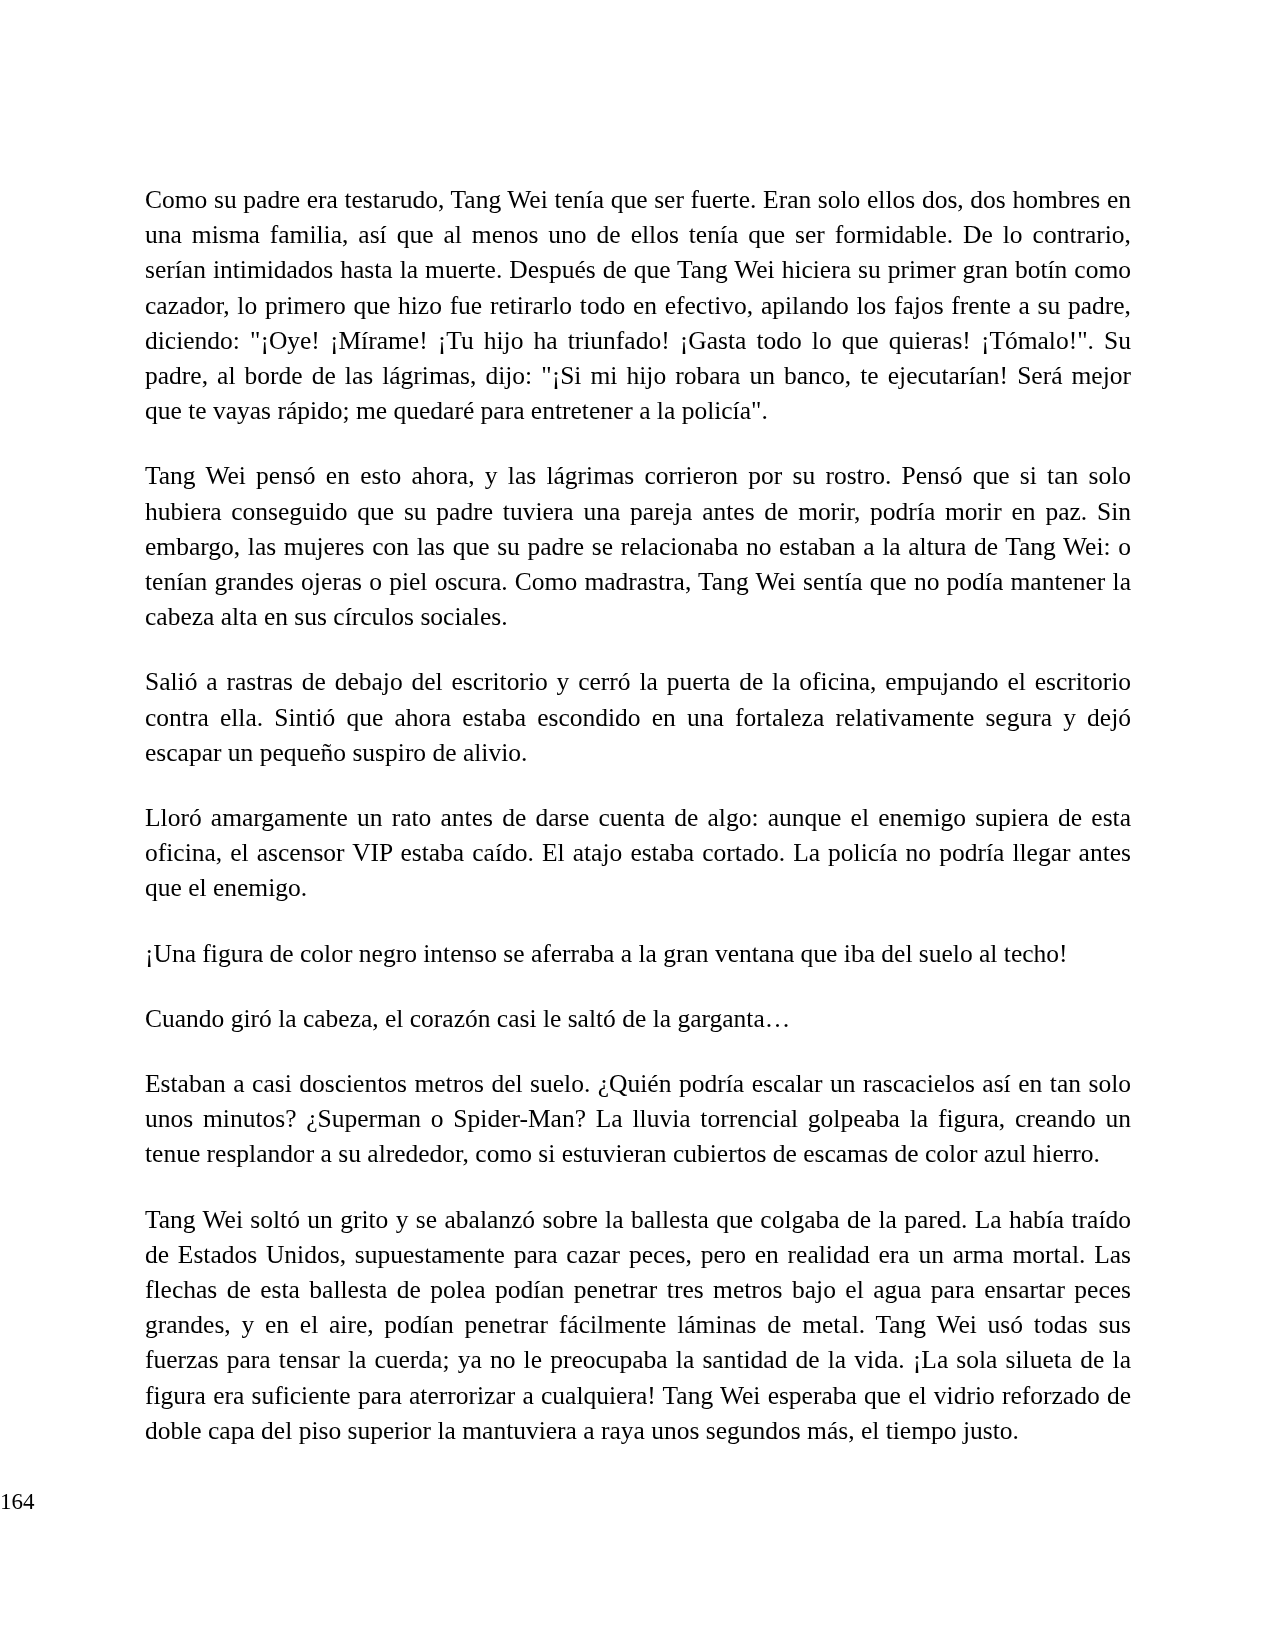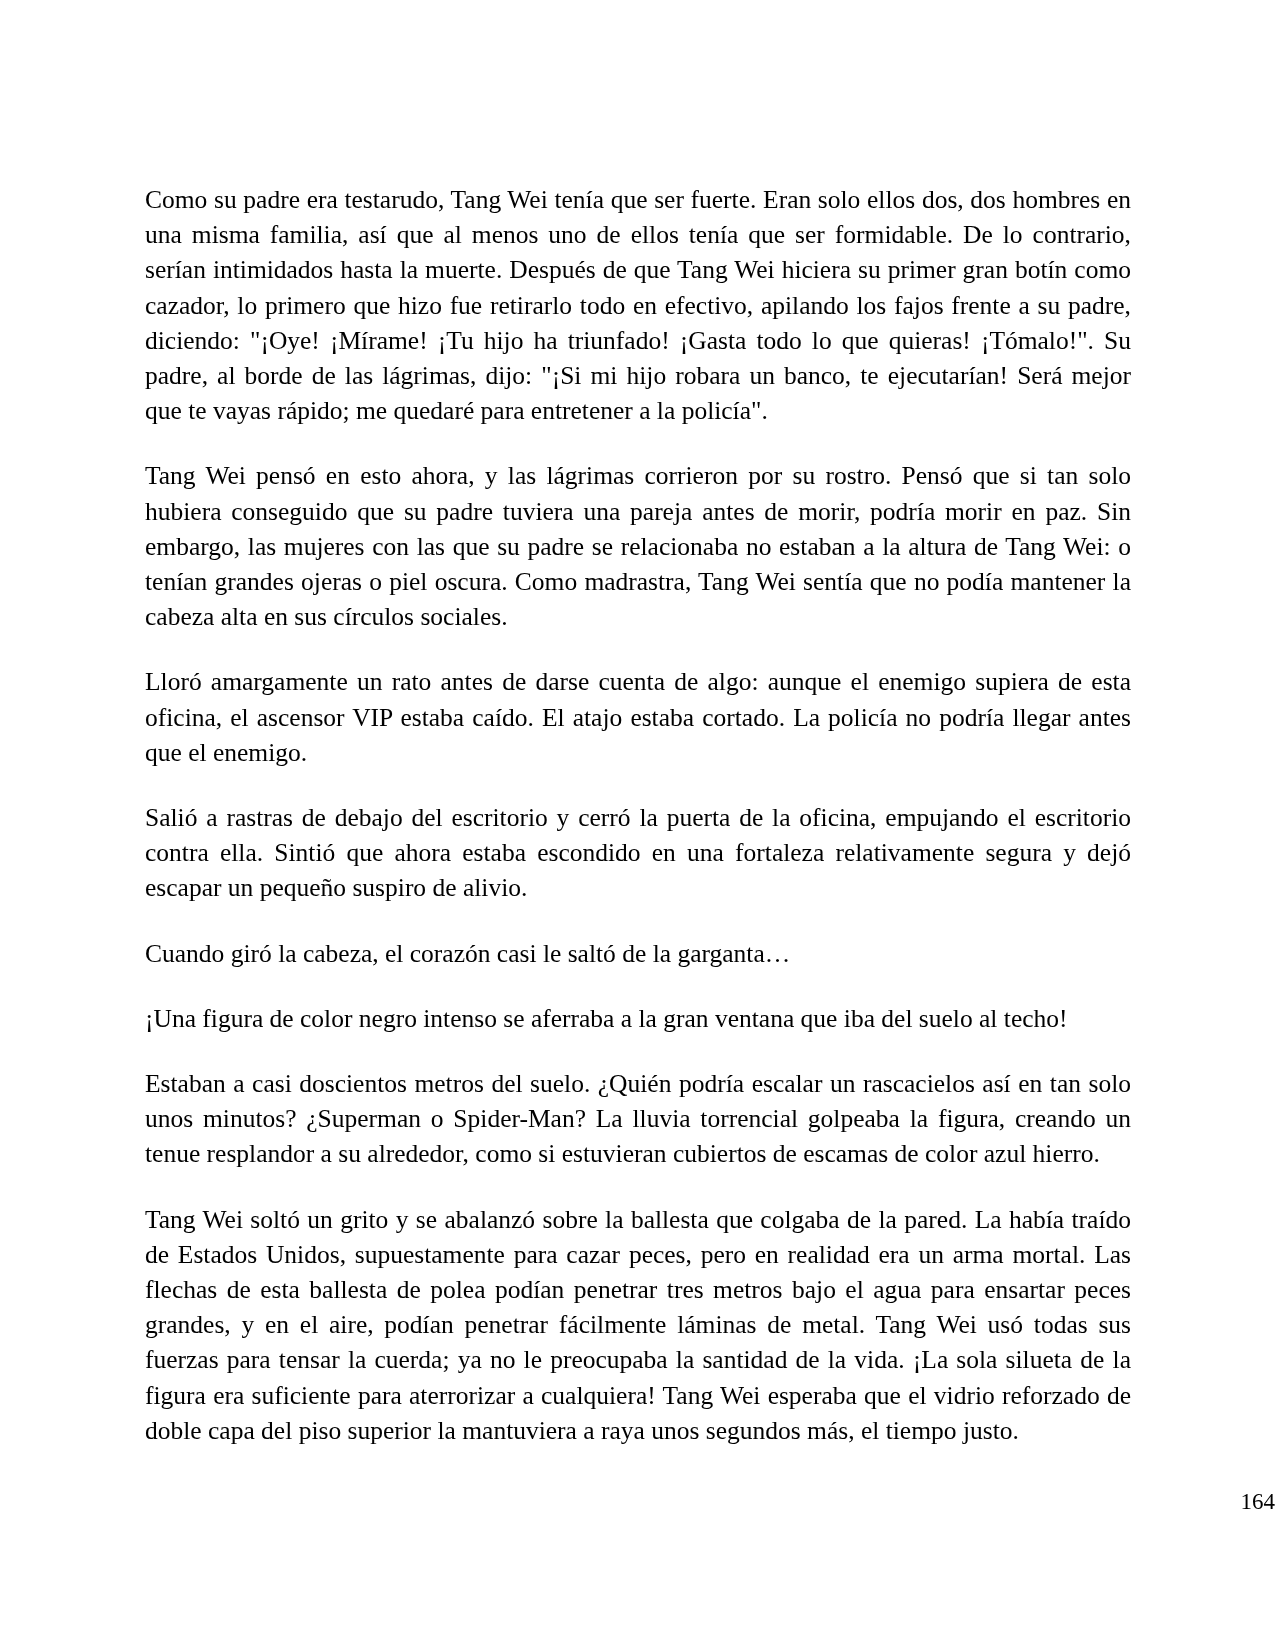--- a/index.html
+++ b/index.html
@@ -46,38 +46,38 @@
   }
   
   p.para.single-line {
     text-align: left;
   }
   .page-number {
     position: absolute;
     left: 0;
     top: 1448px;
     width: 1275px;
-    text-align: right;
+    text-align: left;
     font-size: 23px;
     line-height: 28px;
     font-family: "Liberation Serif", "DejaVu Serif", serif;
     color: #000000;
   }
 </style>
 </head>
 <body>
 
 <div class="page">
 
   <div class="text-block">
     <p class="para">Como su padre era testarudo, Tang Wei tenía que ser fuerte. Eran solo ellos dos, dos hombres en una misma familia, así que al menos uno de ellos tenía que ser formidable. De lo contrario, serían intimidados hasta la muerte. Después de que Tang Wei hiciera su primer gran botín como cazador, lo primero que hizo fue retirarlo todo en efectivo, apilando los fajos frente a su padre, diciendo: "¡Oye! ¡Mírame! ¡Tu hijo ha triunfado! ¡Gasta todo lo que quieras! ¡Tómalo!". Su padre, al borde de las lágrimas, dijo: "¡Si mi hijo robara un banco, te ejecutarían! Será mejor que te vayas rápido; me quedaré para entretener a la policía".</p>
     <p class="para">Tang Wei pensó en esto ahora, y las lágrimas corrieron por su rostro. Pensó que si tan solo hubiera conseguido que su padre tuviera una pareja antes de morir, podría morir en paz. Sin embargo, las mujeres con las que su padre se relacionaba no estaban a la altura de Tang Wei: o tenían grandes ojeras o piel oscura. Como madrastra, Tang Wei sentía que no podía mantener la cabeza alta en sus círculos sociales.</p>
+    <p class="para">Salió a rastras de debajo del escritorio y cerró la puerta de la oficina, empujando el escritorio contra ella. Sintió que ahora estaba escondido en una fortaleza relativamente segura y dejó escapar un pequeño suspiro de alivio.</p>
     <p class="para">Lloró amargamente un rato antes de darse cuenta de algo: aunque el enemigo supiera de esta oficina, el ascensor VIP estaba caído. El atajo estaba cortado. La policía no podría llegar antes que el enemigo.</p>
-    <p class="para">Salió a rastras de debajo del escritorio y cerró la puerta de la oficina, empujando el escritorio contra ella. Sintió que ahora estaba escondido en una fortaleza relativamente segura y dejó escapar un pequeño suspiro de alivio.</p>
+    <p class="para single-line">¡Una figura de color negro intenso se aferraba a la gran ventana que iba del suelo al techo!</p>
     <p class="para single-line">Cuando giró la cabeza, el corazón casi le saltó de la garganta…</p>
-    <p class="para single-line">¡Una figura de color negro intenso se aferraba a la gran ventana que iba del suelo al techo!</p>
     <p class="para">Estaban a casi doscientos metros del suelo. ¿Quién podría escalar un rascacielos así en tan solo unos minutos? ¿Superman o Spider-Man? La lluvia torrencial golpeaba la figura, creando un tenue resplandor a su alrededor, como si estuvieran cubiertos de escamas de color azul hierro.</p>
     <p class="para">Tang Wei soltó un grito y se abalanzó sobre la ballesta que colgaba de la pared. La había traído de Estados Unidos, supuestamente para cazar peces, pero en realidad era un arma mortal. Las flechas de esta ballesta de polea podían penetrar tres metros bajo el agua para ensartar peces grandes, y en el aire, podían penetrar fácilmente láminas de metal. Tang Wei usó todas sus fuerzas para tensar la cuerda; ya no le preocupaba la santidad de la vida. ¡La sola silueta de la figura era suficiente para aterrorizar a cualquiera! Tang Wei esperaba que el vidrio reforzado de doble capa del piso superior la mantuviera a raya unos segundos más, el tiempo justo.</p>
   </div>
 
   <div class="page-number">164</div>
 
 </div>
 
 </body></html>

